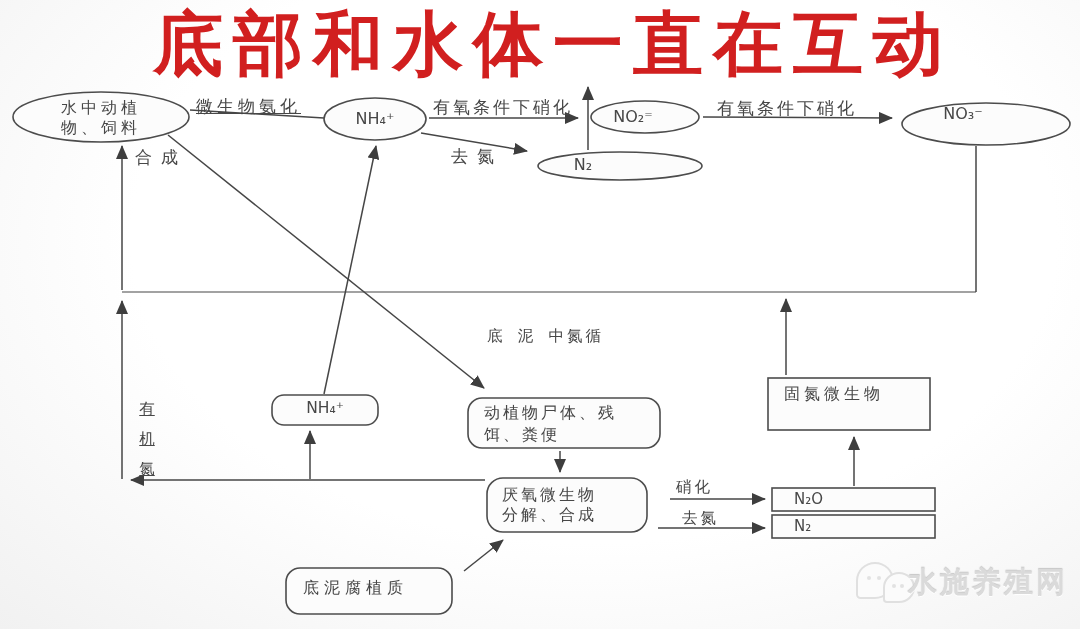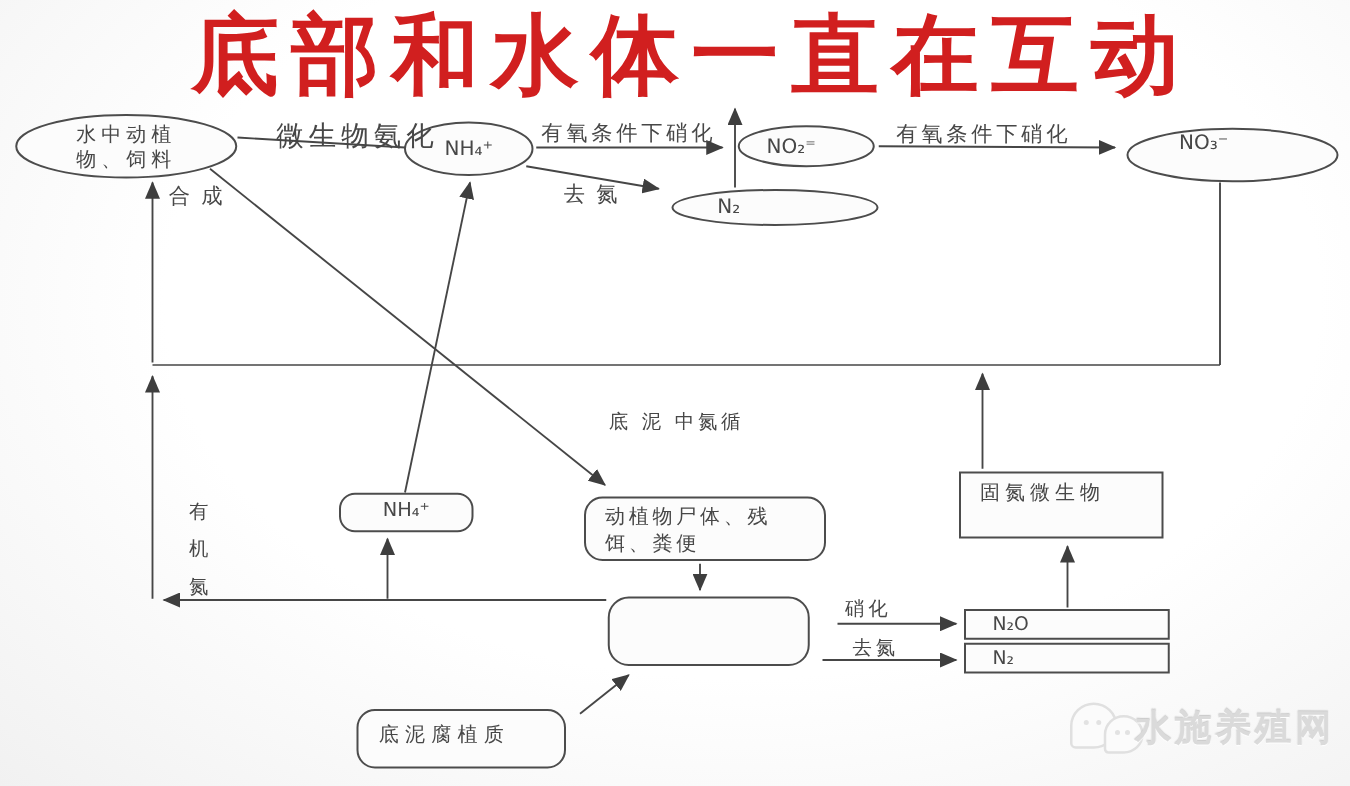--- a/index.html
+++ b/index.html
@@ -86,40 +86,42 @@
       <rect x="272" y="395" width="106" height="30" rx="12"></rect>
       <rect x="468" y="398" width="192" height="50" rx="14"></rect>
       <rect x="487" y="478" width="160" height="54" rx="16"></rect>
       <rect x="286" y="568" width="166" height="46" rx="14"></rect>
       <rect x="768" y="378" width="162" height="52"></rect>
       <rect x="772" y="488" width="163" height="23"></rect>
       <rect x="772" y="515" width="163" height="23"></rect>
     </g>
   </svg>
 
-  <div class="lab" style="left:221px;top:96px;font-size:22px;letter-spacing:4px;">微生物氨化</div>
+  <div class="lab" style="left:196px;top:96px;font-size:17px;letter-spacing:4px;text-decoration:underline;">微生物氨化</div>
   <div class="lab" style="left:433px;top:97px;font-size:17px;letter-spacing:3px;">有氧条件下硝化</div>
   <div class="lab" style="left:717px;top:98px;font-size:17px;letter-spacing:3px;">有氧条件下硝化</div>
   <div class="lab" style="left:451px;top:146px;font-size:17px;letter-spacing:9px;">去氮</div>
   <div class="lab" style="left:135px;top:147px;font-size:17px;letter-spacing:9px;">合成</div>
-  <div class="lab vert" style="left:148px;top:394px;width:22px;font-size:15.5px;line-height:30px;">有机氮</div>
-  <div class="lab" style="left:487px;top:328px;font-size:15.5px;letter-spacing:3px;">底 泥 中氮循</div>
+  <div class="lab vert" style="left:136px;top:394px;width:22px;font-size:15.5px;line-height:30px;text-decoration:underline;">有机氮</div>
+  <div class="lab" style="left:487px;top:328px;font-size:15.5px;letter-spacing:3px;font-family:Liberation Mono, monospace;">底 泥 中氮循</div>
   <div class="lab" style="left:676px;top:478px;font-size:15.5px;letter-spacing:3px;">硝化</div>
   <div class="lab" style="left:682px;top:509px;font-size:15.5px;letter-spacing:3px;">去氮</div>
 
   <div class="lab center" style="left:20px;top:98px;width:162px;font-size:16px;letter-spacing:4px;line-height:20px;">水中动植
 物、饲料</div>
   <div class="lab center" style="left:325px;top:109px;width:100px;font-size:16px;">NH₄⁺</div>
   <div class="lab center" style="left:593px;top:107px;width:80px;font-size:16px;">NO₂⁼</div>
   <div class="lab center" style="left:902px;top:104px;width:122px;font-size:16px;">NO₃⁻</div>
   <div class="lab center" style="left:552px;top:155px;width:62px;font-size:16px;">N₂</div>
   <div class="lab center" style="left:272px;top:399px;width:106px;font-size:15.5px;">NH₄⁺</div>
   <div class="lab" style="left:484px;top:402px;font-size:16px;letter-spacing:3px;line-height:22px;">动植物尸体、残
 饵、粪便</div>
   <div class="lab" style="left:784px;top:384px;font-size:16px;letter-spacing:4px;">固氮微生物</div>
+  <div class="lab" style="left:502px;top:485px;font-size:16px;letter-spacing:3px;line-height:20px;">厌氧微生物
+分解、合成</div>
   <div class="lab" style="left:303px;top:578px;font-size:16px;letter-spacing:5px;text-align:right;">底泥腐植质</div>
   <div class="lab" style="left:794px;top:490px;font-size:15px;">N₂O</div>
   <div class="lab" style="left:794px;top:517px;font-size:15px;">N₂</div>
 
   <div class="wm-bubble" style="left:856px;top:562px;width:34px;height:33px;">
     <span class="wm-dot" style="left:9px;top:12px;"></span>
     <span class="wm-dot" style="left:19px;top:12px;"></span>
   </div>
   <div class="wm-bubble" style="left:883px;top:572px;width:28px;height:27px;">
     <span class="wm-dot" style="left:7px;top:10px;"></span>

